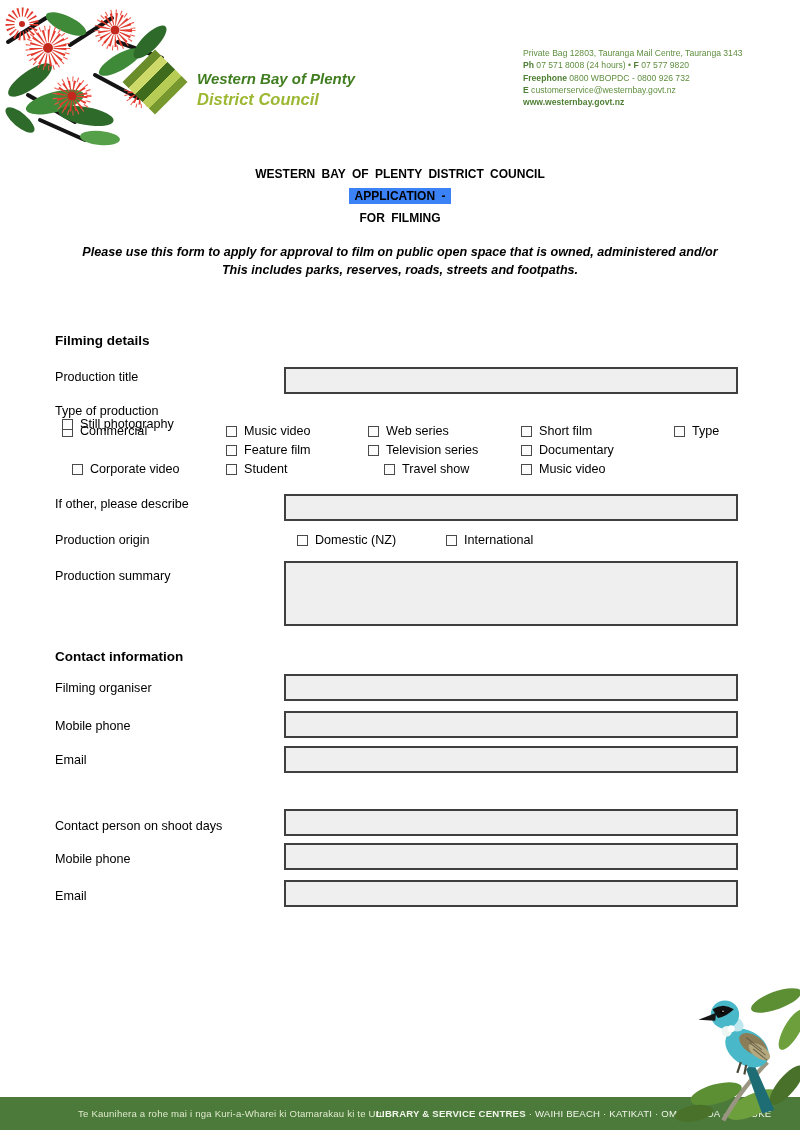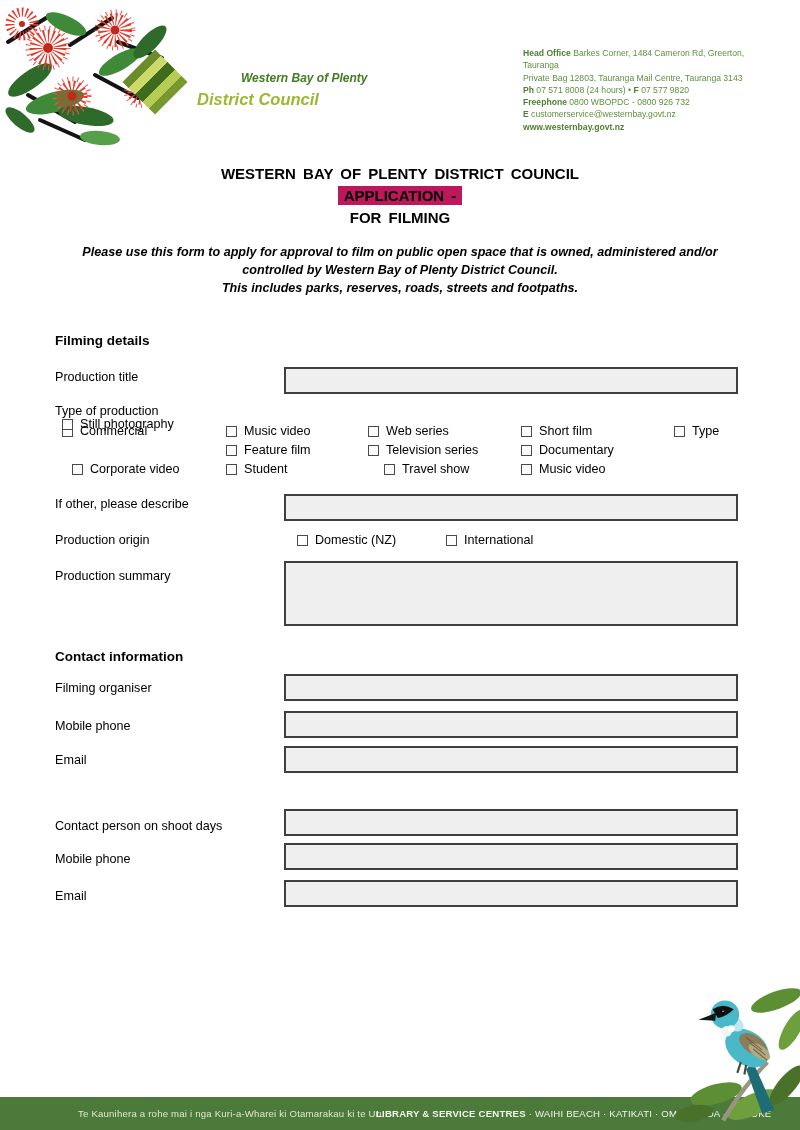--- a/index.html
+++ b/index.html
@@ -11,33 +11,33 @@
 
   
   .flower { position:absolute; left:0; top:0; width:205px; height:150px; }
   .logo-diamond {
     position:absolute; left:132px; top:59px; width:46px; height:46px;
     transform:rotate(-45deg);
     background:linear-gradient(to bottom,
       #6b8c2a 0 18%, #cdd969 18% 38%, #3f6b1d 38% 62%, #b7cc55 62% 82%, #77982f 82% 100%);
   }
   .logo-text { position:absolute; left:197px; top:68px; font-style:italic; font-weight:bold; line-height:21px; }
-  .logo-line1 { font-size:12px; color:#3f7d1f;margin-left:44px; }
+  .logo-line1 { font-size:15px; color:#3f7d1f; }
   .logo-line2 { font-size:16.5px; color:#9cb832; }
 
   .contact-block {
     position:absolute; left:523px; top:47px; width:252px;
     font-size:8.6px; line-height:12.3px; color:#5f8f3f;
   }
   .contact-block b { font-weight:bold; color:#4e7f33; }
 
   
   .title-block { position:absolute; left:0; top:163px; width:100%; text-align:center;
-    font-weight:bold; font-size:15px; line-height:22px; word-spacing:3px; }
-  .hl { background:#be185d; padding:1px 6px; }
+    font-weight:bold; font-size:12px; line-height:22px; word-spacing:3px; }
+  .hl { background:#3b82f6; padding:1px 6px; }
 
   .intro { position:absolute; left:0; top:243px; width:100%; text-align:center;
     font-weight:bold; font-style:italic; font-size:12.6px; line-height:18px; }
 
   
   .heading { position:absolute; font-size:13.5px; font-weight:bold; }
   .label { position:absolute; font-size:12.6px; }
   .field {
     position:absolute; left:284px; width:454px; height:27px;
     background:#efefef; border:2px solid #3f3f3f; border-radius:0;
@@ -100,37 +100,35 @@
     </g>
   </svg>
 
   <div class="logo-diamond"></div>
   <div class="logo-text">
     <div class="logo-line1">Western Bay of Plenty</div>
     <div class="logo-line2">District Council</div>
   </div>
 
   <div class="contact-block">
-    <div><b>Head Office</b><span> Barkes Corner, 1484 Cameron Rd, Greerton, Tauranga</span></div>
     <div>Private Bag 12803, Tauranga Mail Centre, Tauranga 3143</div>
     <div><b>Ph</b><span> 07 571 8008 (24 hours) • </span><b>F</b><span> 07 577 9820</span></div>
     <div><b>Freephone</b><span> 0800 WBOPDC - 0800 926 732</span></div>
     <div><b>E</b><span> customerservice@westernbay.govt.nz</span></div>
     <div><b>www.westernbay.govt.nz</b></div>
   </div>
 
   <div class="title-block">
     <div>WESTERN BAY OF PLENTY DISTRICT COUNCIL</div>
     <div><span class="hl">APPLICATION -</span></div>
     <div>FOR FILMING</div>
   </div>
 
   <div class="intro">
     <div>Please use this form to apply for approval to film on public open space that is owned, administered and/or</div>
-    <div>controlled by Western Bay of Plenty District Council.</div>
     <div>This includes parks, reserves, roads, streets and footpaths.</div>
   </div>
 
   <div class="heading" style="left:55px;top:333px">Filming details</div>
 
   <div class="label" style="left:55px;top:370px">Production title</div>
   <input type="text" class="field" style="top: 367px;" value="">
 
   <div class="label" style="left:55px;top:404px">Type of production</div>
 

